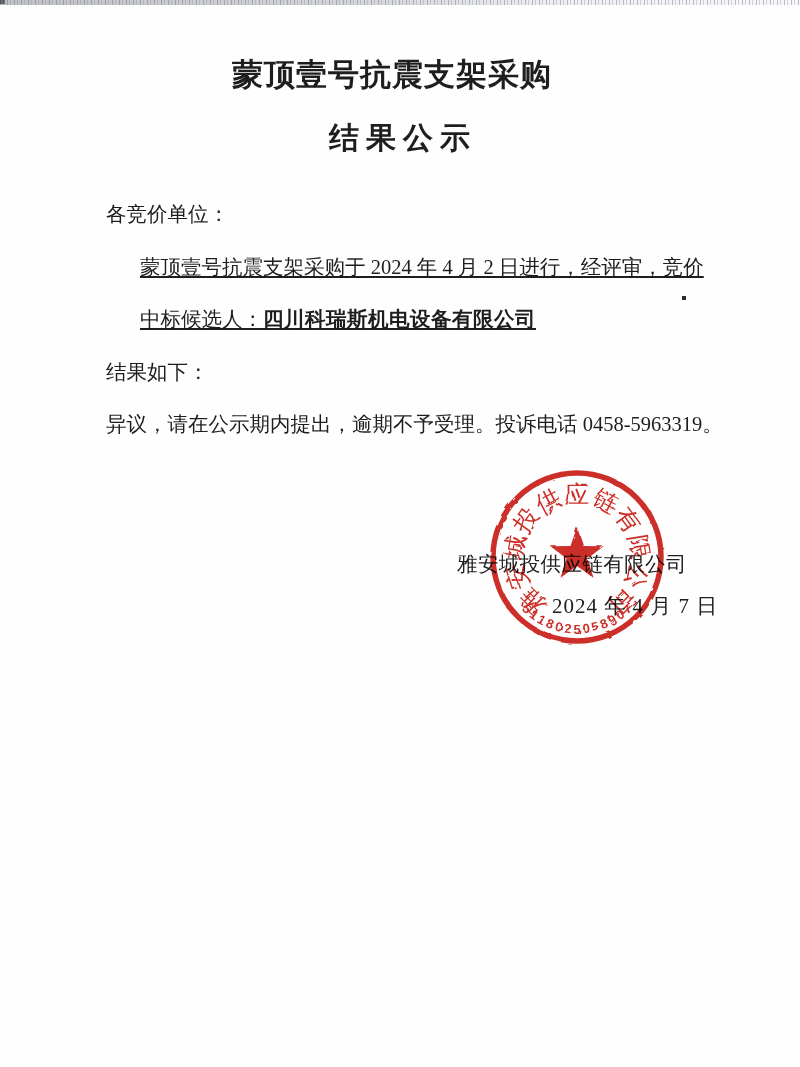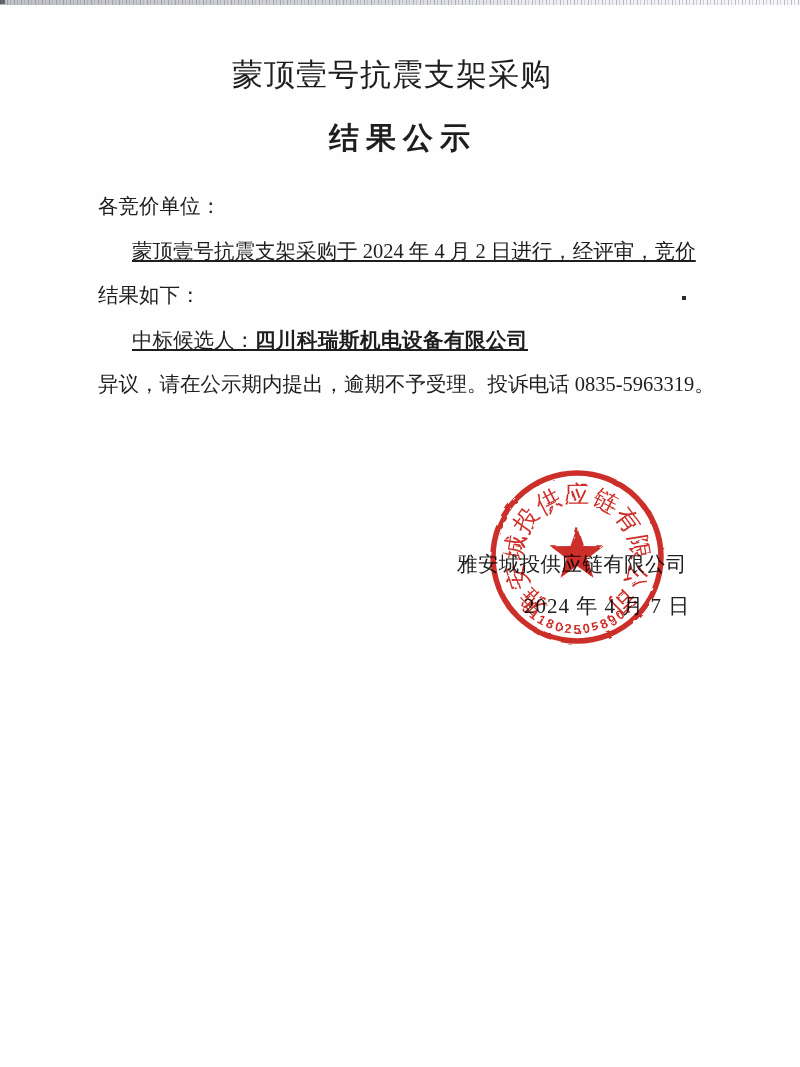--- a/index.html
+++ b/index.html
@@ -21,42 +21,42 @@
         rgba(120,128,142,.30) 3px 4px, rgba(0,0,0,0) 4px 7px),
       linear-gradient(90deg,
         rgba(105,110,122,.42) 0%, rgba(122,130,146,.32) 45%,
         rgba(158,168,190,.18) 70%, rgba(178,188,210,.10) 100%);
     filter:blur(.4px);
   }
   .scan-corner{position:absolute;top:0;left:0;width:5px;height:4px;background:rgba(40,45,55,.6);}
 
   .title1{
     position:absolute;top:54px;left:0;width:784px;margin:0;
-    text-align:center;font-size:31px;font-weight:400;letter-spacing:1px;
+    text-align:center;font-size:31px;font-weight:700;letter-spacing:1px;
   }
   .title2{
     position:absolute;top:118px;left:0;width:806px;margin:0;
     text-align:center;font-size:30px;font-weight:700;letter-spacing:7px;
   }
 
   .body-block{
     position:absolute;top:184px;left:98px;width:620px;
     font-size:20.5px;line-height:44.6px;
   }
-  .line{margin:0;white-space:nowrap;}
+  .line{margin:8px;white-space:nowrap;}
   .indent{text-indent:34px;text-decoration:underline;}
   .winner{
     font-family:"Liberation Sans","DejaVu Sans",sans-serif;
     font-weight:700;letter-spacing:.5px;
   }
 
   .speck{position:absolute;left:682px;top:296px;width:4px;height:4px;background:#2b2b2b;}
 
   .sig-company{position:absolute;left:457px;top:550px;font-size:20.5px;letter-spacing:.4px;color:#202020;}
-  .sig-date{position:absolute;left:524px;top:592px;font-size:21px;letter-spacing:1px;color:#202020;}
+  .sig-date{position:absolute;left:524px;top:592px;font-size:21px;letter-spacing:1px;color:#202020;padding-left:28px;}
 
   .stamp{
     position:absolute;left:467px;top:447px;width:220px;height:220px;
     mix-blend-mode:multiply;opacity:.94;
   }
   .stamp .ring{fill:none;stroke-width:5.5;}
   .stamp .ring-text text{
     font-family:"Liberation Serif","DejaVu Serif",serif;
     font-size:24.5px;text-anchor:middle;dominant-baseline:central;
   }
@@ -72,23 +72,23 @@
 
   <div class="scan-band"></div>
   <div class="scan-corner"></div>
 
   <h1 class="title1">蒙顶壹号抗震支架采购</h1>
   <h1 class="title2">结果公示</h1>
 
   <div class="body-block">
     <p class="line">各竞价单位：</p>
     <p class="line indent">蒙顶壹号抗震支架采购于 2024 年 4 月 2 日进行，经评审，竞价</p>
+    <p class="line indent"><span>中标候选人：</span><span class="winner">四川科瑞斯机电设备有限公司</span></p>
     <p class="line">结果如下：</p>
-    <p class="line indent"><span>中标候选人：</span><span class="winner">四川科瑞斯机电设备有限公司</span></p>
-    <p class="line">异议，请在公示期内提出，逾期不予受理。投诉电话 0835-5963319。</p>
+    <p class="line">异议，请在公示期内提出，逾期不予受理。投诉电话 0458-5963319。</p>
   </div>
 
   <div class="speck"></div>
 
   <div class="sig-company">雅安城投供应链有限公司</div>
   <div class="sig-date">2024 年 4 月 7 日</div>
 
   <svg class="stamp" viewBox="-110 -110 220 220" xmlns="http://www.w3.org/2000/svg">
     <defs>
       <filter id="rough" x="-15%" y="-15%" width="130%" height="130%">

